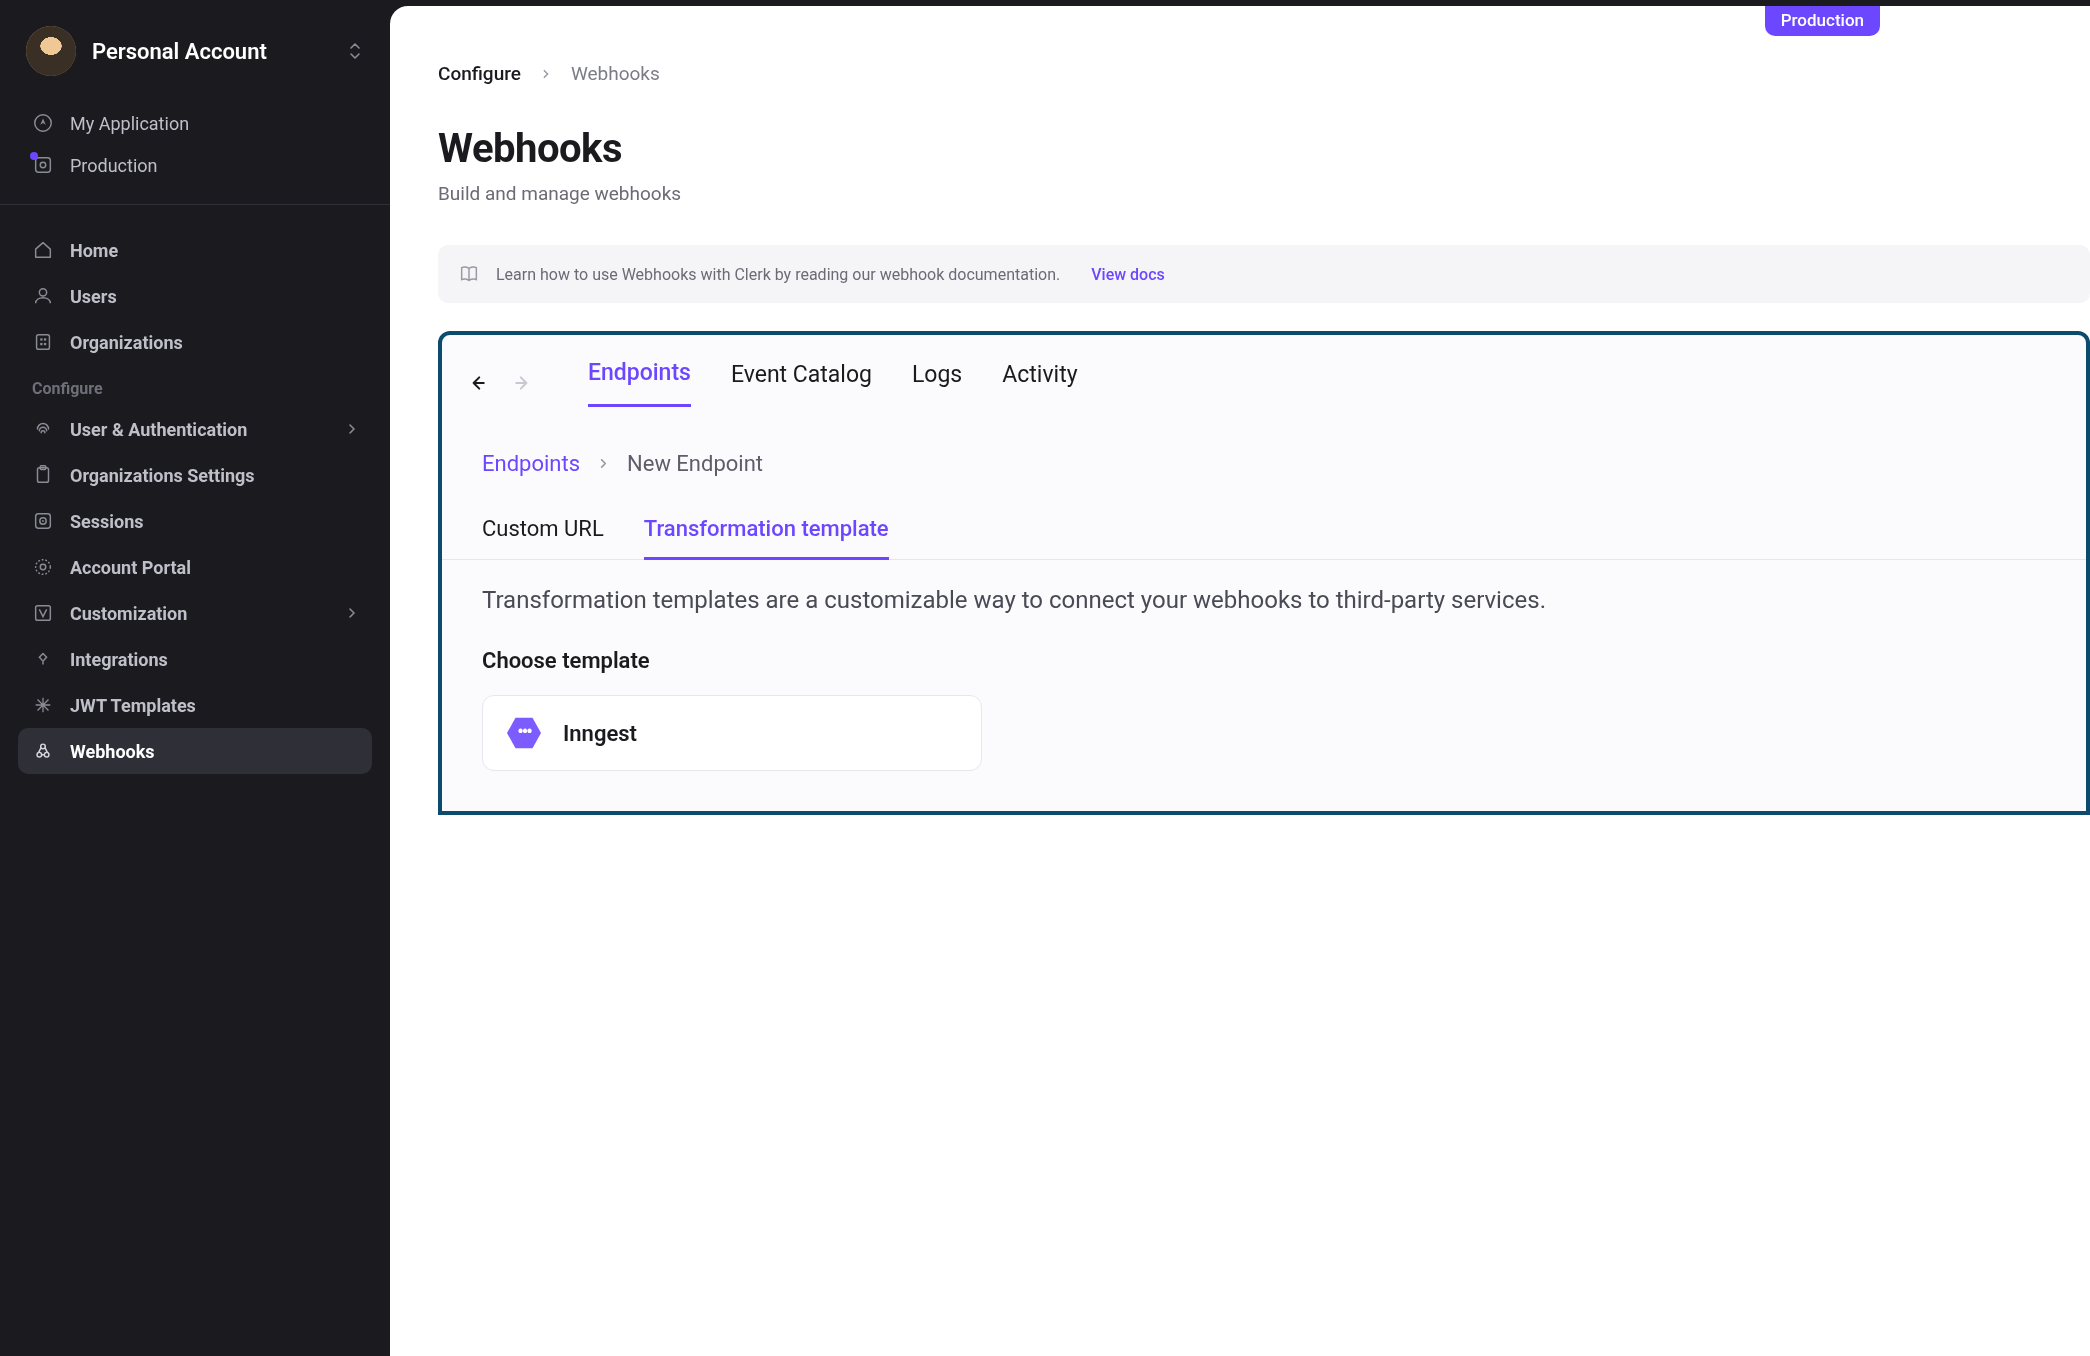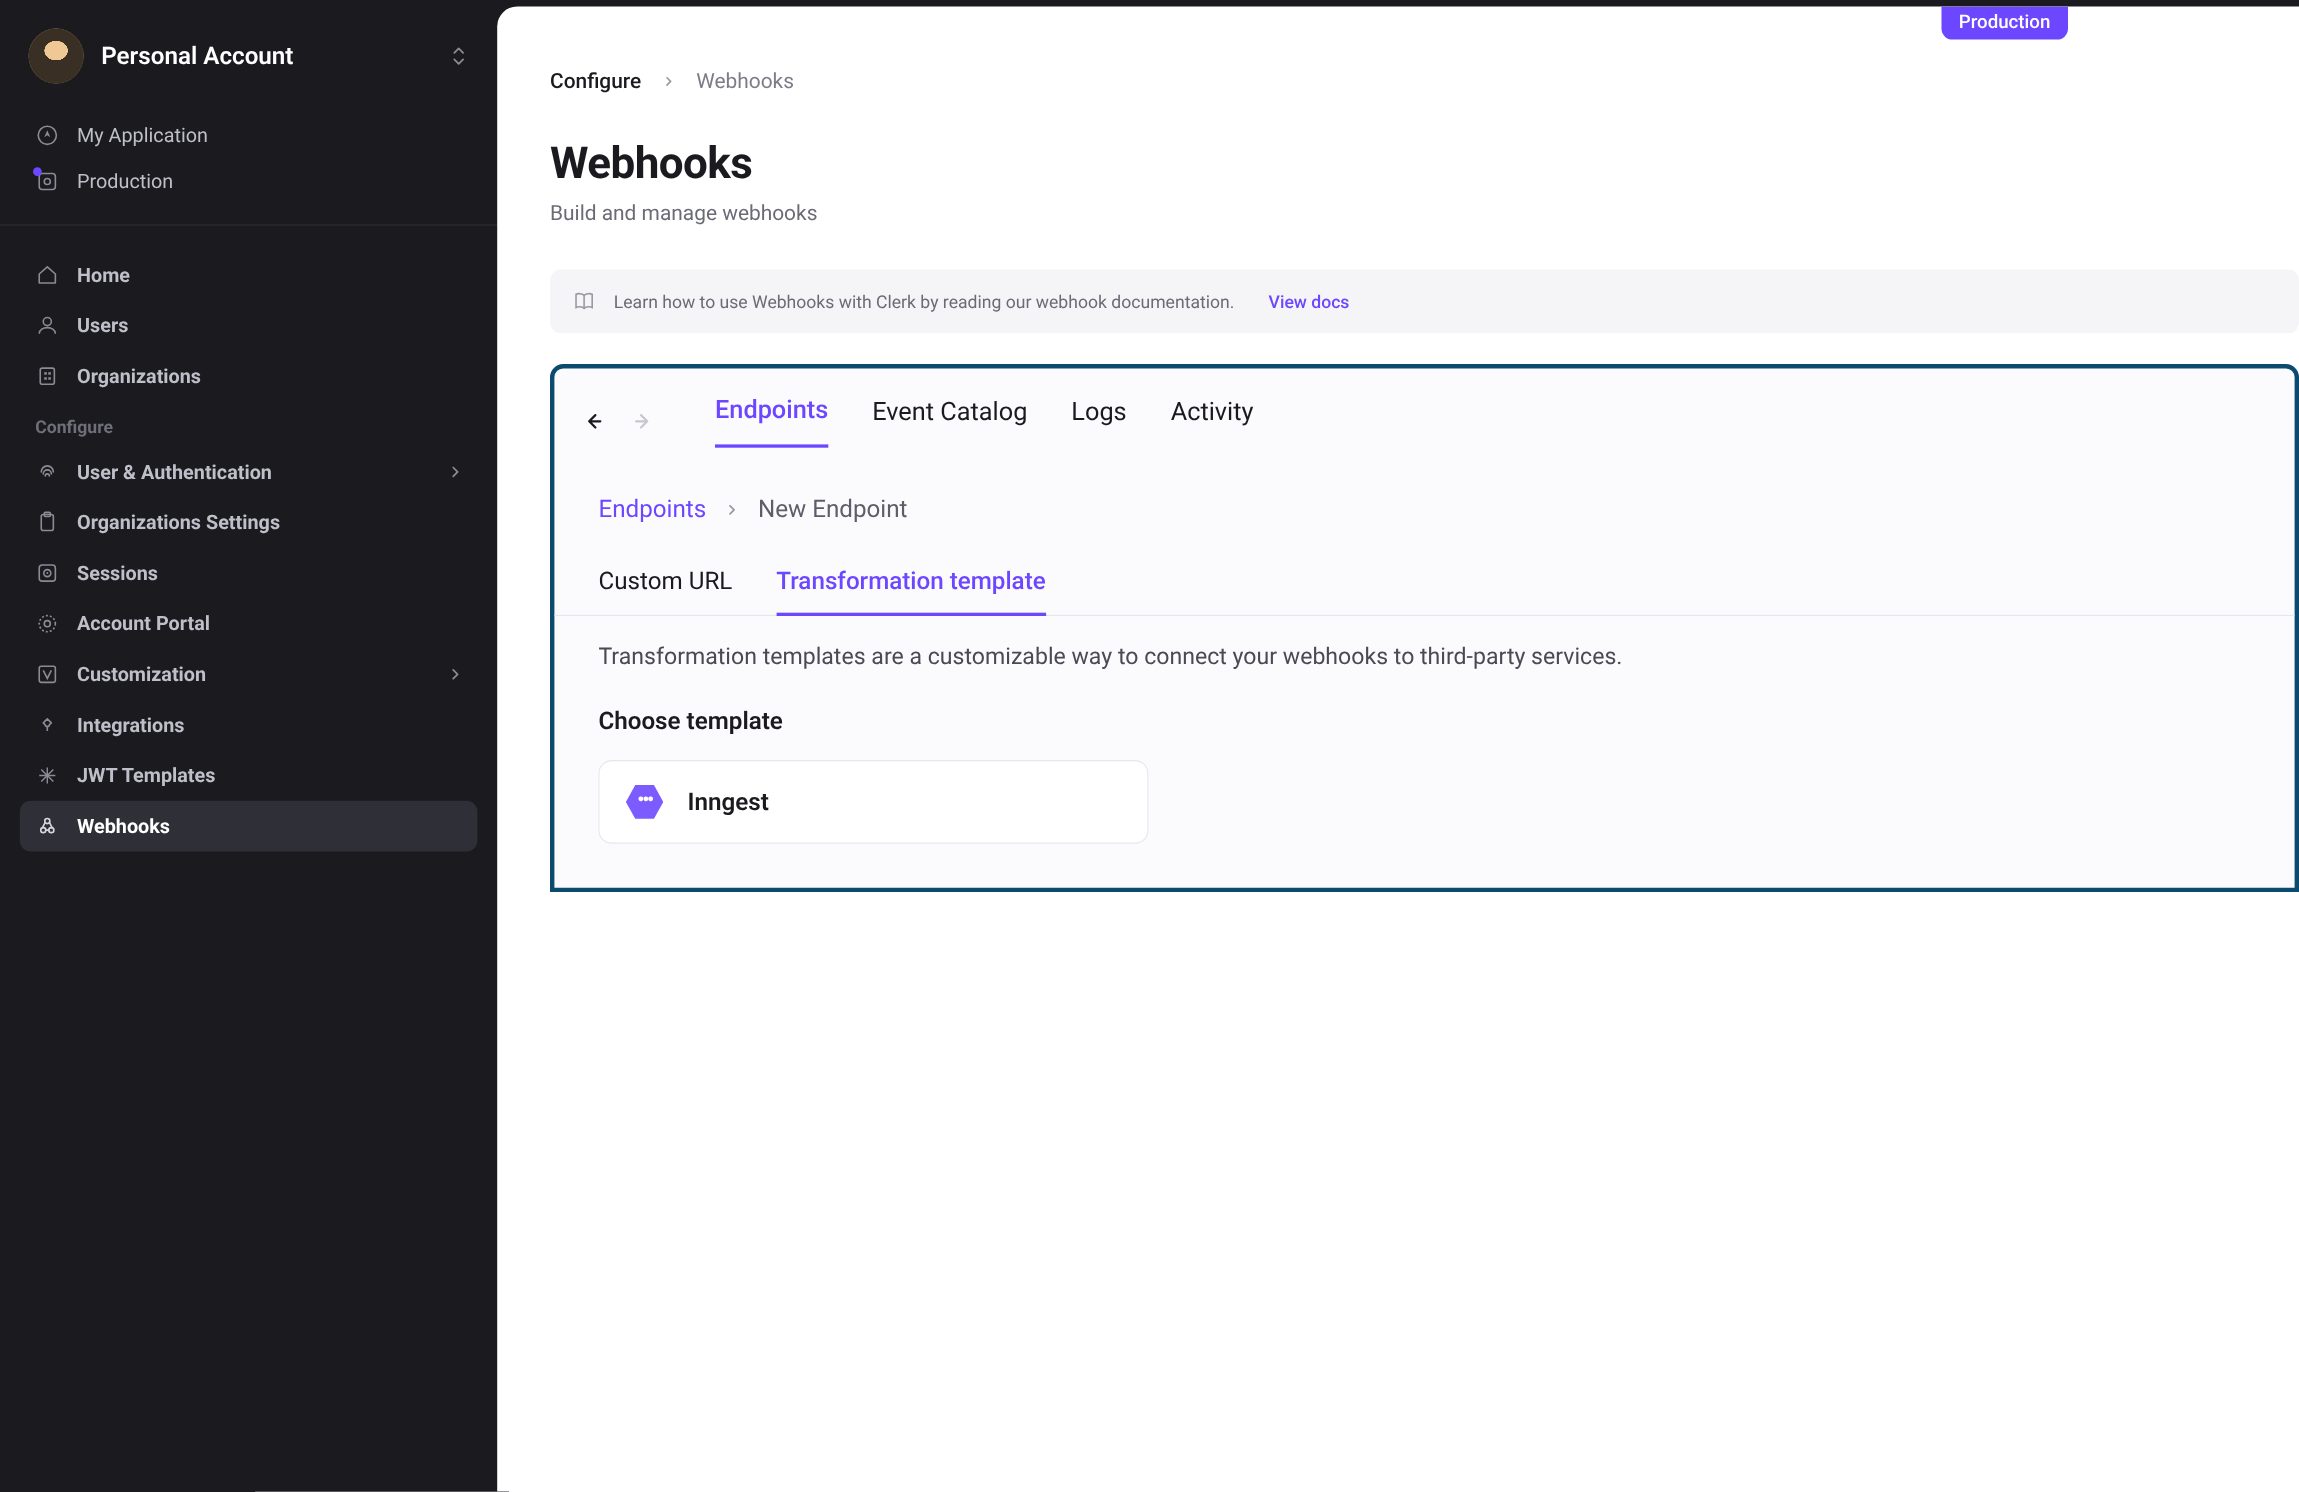--- a/index.html
+++ b/index.html
@@ -1,20 +1,20 @@
 <!DOCTYPE html>
 <html><head>
 <meta charset="utf-8">
 <style>
 * { margin: 0; padding: 0; box-sizing: border-box; }
 body { font-family: -apple-system, BlinkMacSystemFont, "Segoe UI", Roboto, sans-serif; background: #1a1a1f; height: 100vh; overflow: hidden; }
 .app { display: flex; height: 100vh; }
 
 
-.sidebar { width: 452px; background: #1a1a1f; color: #b4b4bd; display: flex; flex-direction: column; overflow-y: auto; }
+.sidebar { width: 390px; background: #1a1a1f; color: #b4b4bd; display: flex; flex-direction: column; overflow-y: auto; }
 .account-row { display: flex; align-items: center; padding: 26px 26px 20px 26px; gap: 16px; }
 .avatar { width: 50px; height: 50px; border-radius: 50%; background: radial-gradient(circle at 30% 30%, #d4a574, #8b6f47); flex: none; overflow: hidden; position: relative; }
 .avatar::after { content: ""; position: absolute; inset: 0; background: radial-gradient(ellipse 60% 50% at 50% 40%, #f0c896 35%, #3a2f24 36%); }
 .account-name { font-size: 22px; font-weight: 600; color: #fff; flex: 1; }
 .updown { width: 18px; height: 18px; color: #8b8b96; display: flex; flex-direction: column; align-items: center; justify-content: center; gap: 2px; }
 .updown svg { width: 12px; height: 8px; }
 
 .app-section { padding: 6px 18px 18px 18px; border-bottom: 1px solid #2f2f38; }
 .app-item { display: flex; align-items: center; gap: 16px; padding: 10px 14px; font-size: 18px; color: #bfbfc9; cursor: default; border-radius: 8px; }
 .app-item .icon { width: 22px; height: 22px; color: #8b8b96; position: relative; flex: none; }
@@ -54,21 +54,21 @@
 .tab.active { color: #6c47ff; border-bottom: 3px solid #6c47ff; font-weight: 500; }
 
 .inner-breadcrumb { display: flex; align-items: center; gap: 18px; font-size: 22px; padding: 44px 40px 0 40px; color: #5e5e6a; }
 .inner-breadcrumb .ib-1 { color: #6c47ff; cursor: pointer; }
 .inner-breadcrumb .ib-sep { color: #9a9aa4; }
 
 .subtabs { display: flex; gap: 40px; padding: 40px 40px 0 40px; border-bottom: 1px solid #e6e6ee; }
 .subtab { font-size: 22px; color: #1a1a1f; padding-bottom: 16px; cursor: default; }
 .subtab.active { color: #6c47ff; border-bottom: 3px solid #6c47ff; font-weight: 500; margin-bottom: -1px; }
 
-.desc { font-size: 21px; color: #4a4a55; padding: 26px 20px 0 40px; }
+.desc { font-size: 24px; color: #4a4a55; padding: 26px 20px 0 40px; }
 .choose-label { font-size: 22px; font-weight: 600; color: #1a1a1f; padding: 34px 40px 0 40px; }
 
 .template-card { margin: 22px 0 0 40px; width: 500px; border: 1px solid #e6e6ee; border-radius: 12px; padding: 20px 24px; display: flex; align-items: center; gap: 22px; background: #fff; cursor: pointer; }
 .hex { width: 34px; height: 34px; background: #7c5cff; clip-path: polygon(25% 5%, 75% 5%, 100% 50%, 75% 95%, 25% 95%, 0 50%); display: flex; align-items: center; justify-content: center; color: #fff; font-size: 18px; font-weight: 700; letter-spacing: -2px; }
 .hex span { line-height: 0; margin-top: -3px; }
 .template-name { font-size: 22px; font-weight: 600; color: #1a1a1f; }
 
 svg { display: block; }
 </style>
 </head>

